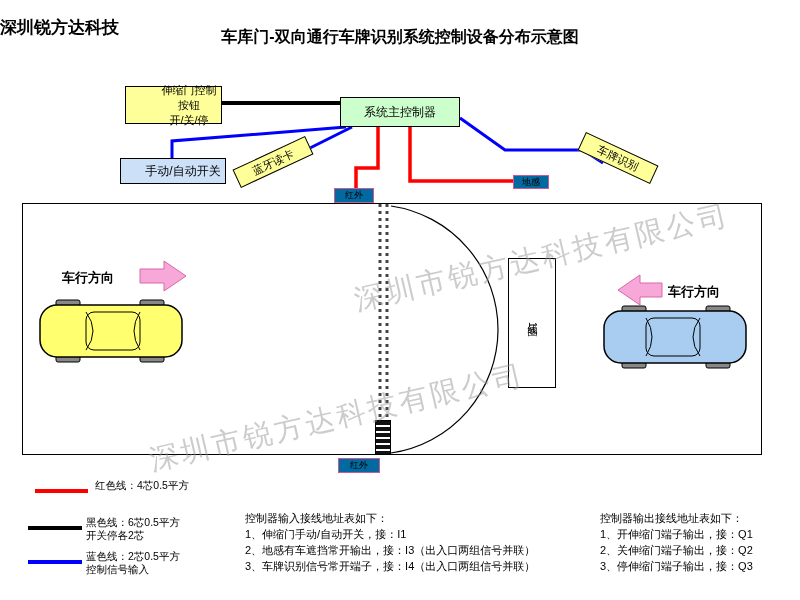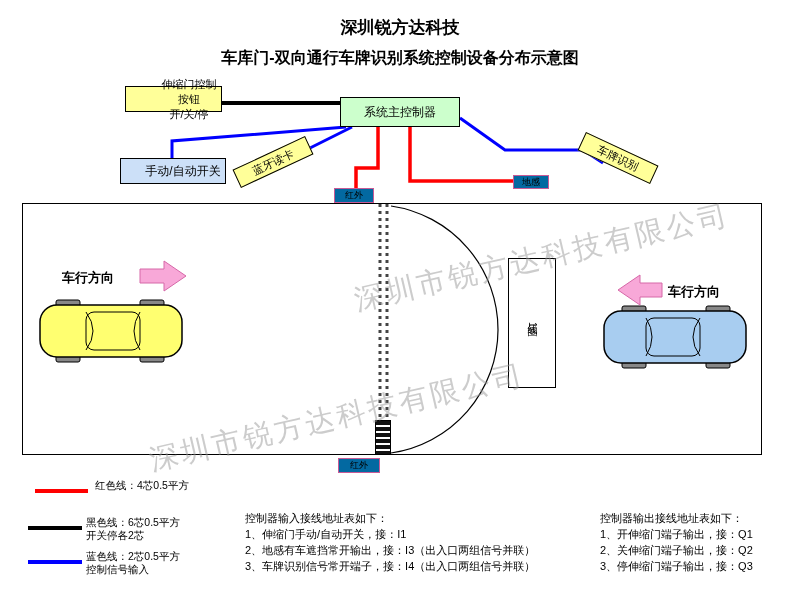--- a/index.html
+++ b/index.html
@@ -1,22 +1,22 @@
 <!DOCTYPE html>
 <html><head>
 <meta charset="utf-8">
 <style>
   html,body{margin:0;padding:0;background:#fff;}
   #stage{
     position:relative;width:800px;height:600px;background:#fff;overflow:hidden;
     font-family:"Liberation Sans","DejaVu Sans",sans-serif;color:#000;
   }
   .abs{position:absolute;}
-  .title1{top:16px;left:0;width:800px;text-align:center;font-size:17px;font-weight:bold;}
-  .title2{top:48px;left:0;width:800px;text-align:center;font-size:16px;font-weight:bold;}
+  .title1{top:16px;left:0;width:800px;font-size:17px;font-weight:bold;}
+  .title2{top:27px;left:0;width:800px;text-align:center;font-size:16px;font-weight:bold;}
   .box{position:absolute;border:1px solid #000;display:flex;flex-direction:column;
        align-items:center;justify-content:center;text-align:center;box-sizing:border-box;z-index:10;}
   .yellow{background:#ffff99;}
   .green{background:#ccffcc;}
   .blue{background:#cce0f8;}
   .pinkbox{background:#0369a1;border:1px solid #c85a96;font-size:9px;z-index:12;}
   .road{position:absolute;left:22px;top:203px;width:740px;height:252px;
         border:1px solid #000;background:#fff;z-index:1;box-sizing:border-box;}
   .coil{position:absolute;left:508px;top:258px;width:46px;height:128px;border:1px solid #000;
         background:#fff;z-index:10;display:flex;align-items:center;justify-content:center;
@@ -88,21 +88,21 @@
       <path d="M46,12 Q60,31 46,50" fill="none" stroke="#000"></path>
       <path d="M100,12 Q88,31 100,50" fill="none" stroke="#000"></path>
     </g>
 
     <polygon points="140,269 164,269 164,261 186,276 164,291 164,283 140,283" fill="#f8a8d8" stroke="#d668a8" stroke-width="1"></polygon>
     <polygon points="662,283 640,283 640,275 618,290 640,305 640,297 662,297" fill="#f8a8d8" stroke="#d668a8" stroke-width="1"></polygon>
   </svg>
 
   <div class="gateblock"></div>
 
-  <div class="box yellow" style="left:125px;top:86px;width:97px;height:26px;font-size:11px;line-height:15px;padding-left:31px;">
+  <div class="box yellow" style="left:125px;top:86px;width:97px;height:38px;font-size:11px;line-height:15px;padding-left:31px;">
     <div>伸缩门控制按钮</div>
     <div>开/关/停</div>
   </div>
 
   <div class="box green" style="left:340px;top:97px;width:120px;height:30px;font-size:12px;">
     <div>系统主控制器</div>
   </div>
 
   <div class="box blue" style="left:120px;top:158px;width:106px;height:26px;font-size:12px;padding-left:20px;">
     <div>手动/自动开关</div>

